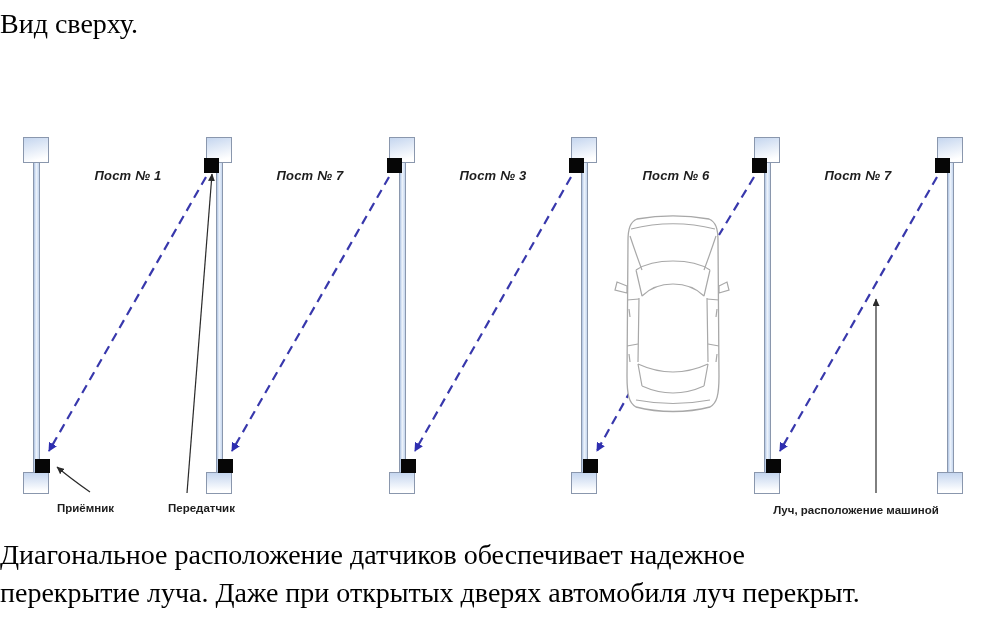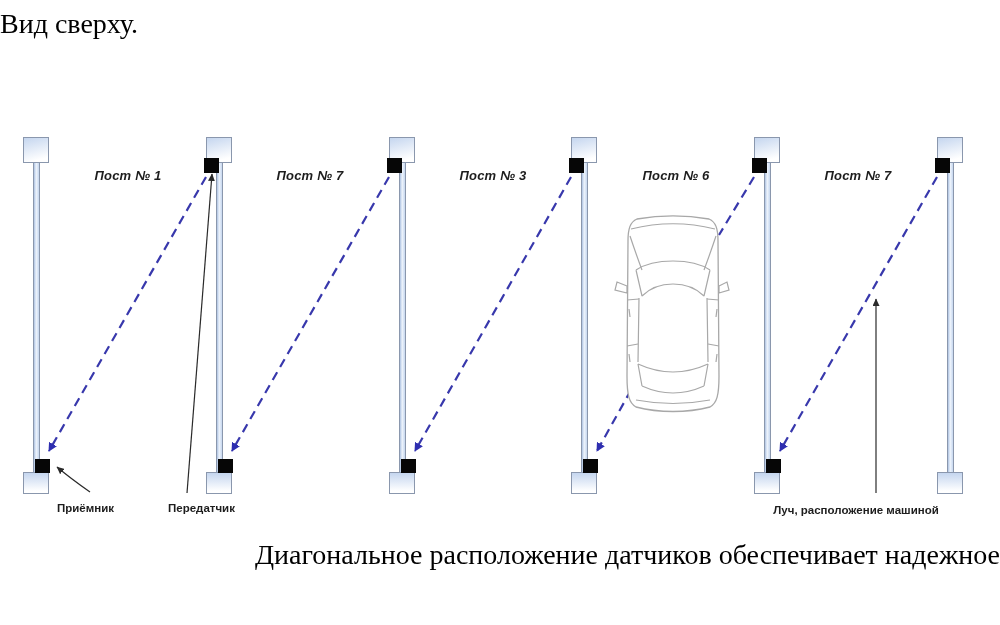--- a/index.html
+++ b/index.html
@@ -26,21 +26,21 @@
   .sensor.top { height:15px; }
   .post-label {
     position:absolute; top:168px; width:140px; text-align:center;
     font-weight:bold; font-size:13px; letter-spacing:.2px; color:#1d1d1d;font-style:italic;
   }
   .small-label {
     position:absolute; top:494px; font-weight:bold; font-size:11.5px;
     color:#1d1d1d; text-align:center; white-space:nowrap;margin-top:8px;
   }
   .caption {
-    position:absolute; top:536px; left:0; width:100%; text-align:right;
+    position:absolute; top:536px; left:0; width:100%; text-align:left;
     font-family:"Liberation Serif", serif; font-size:28px; line-height:38px; color:#000;
   }
   svg.overlay { position:absolute; left:0; top:0; }
   .beam { stroke:#3838ac; stroke-width:2.2; stroke-dasharray:9 6; fill:none; }
   .pointer { stroke:#2a2a2a; stroke-width:1.2; fill:none; }
   .car-line { stroke:#a8a8a8; stroke-width:1.2; fill:none; }
   .car-body { stroke:#a8a8a8; stroke-width:1.3; fill:#ffffff; }
 </style>
 </head>
 <body>
@@ -122,15 +122,16 @@
       <path class="car-line" d="M 15 86 L 27 85 M 107 86 L 95 85 M 15 132 L 26 130 M 107 132 L 96 130 M 17 95 l 1 8 M 105 95 l -1 8 M 17 140 l 1 8 M 105 140 l -1 8"></path>
     </g>
   </svg>
 
   <div class="small-label" style="left:38px;width:95px">Приёмник</div>
   <div class="small-label" style="left:154px;width:95px">Передатчик</div>
   <div class="small-label" style="left:756px;width:200px;top:496px">Луч, расположение машиной</div>
 
   <div class="caption">
     <div>Диагональное расположение датчиков обеспечивает надежное</div>
+    <div>перекрытие луча. Даже при открытых дверях автомобиля луч перекрыт.</div>
   </div>
 
 </div>
 
 </body></html>

